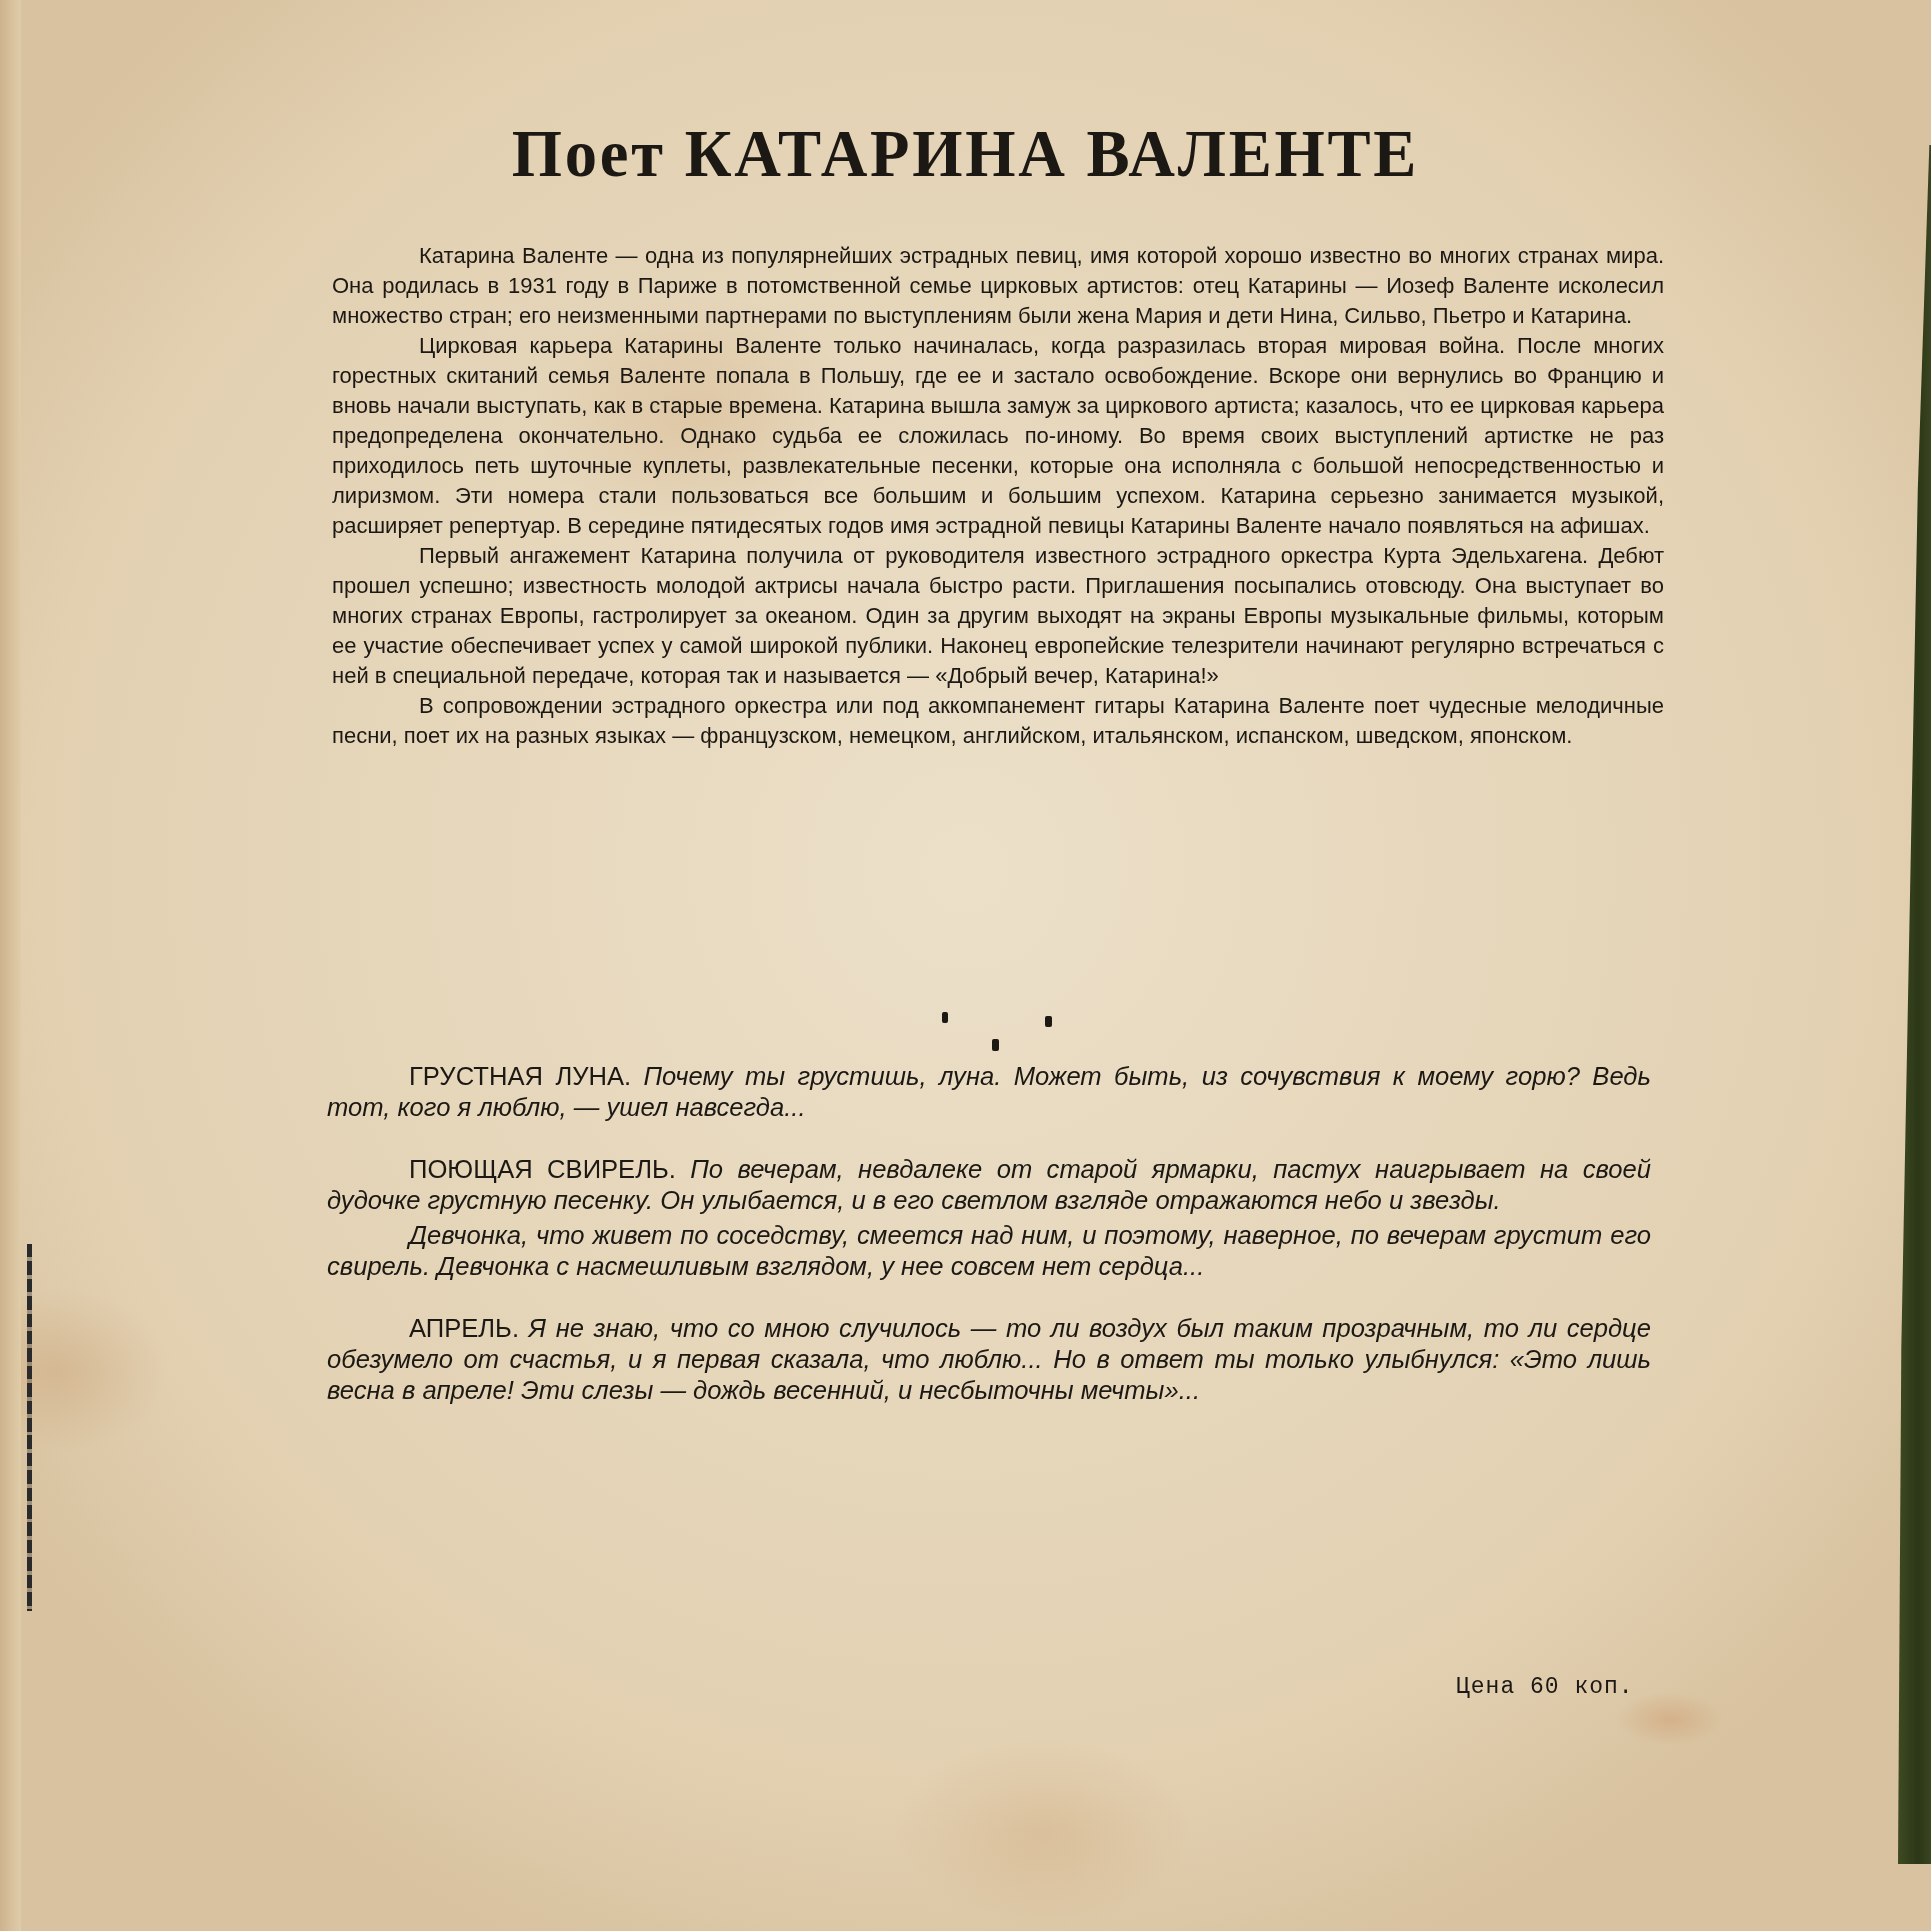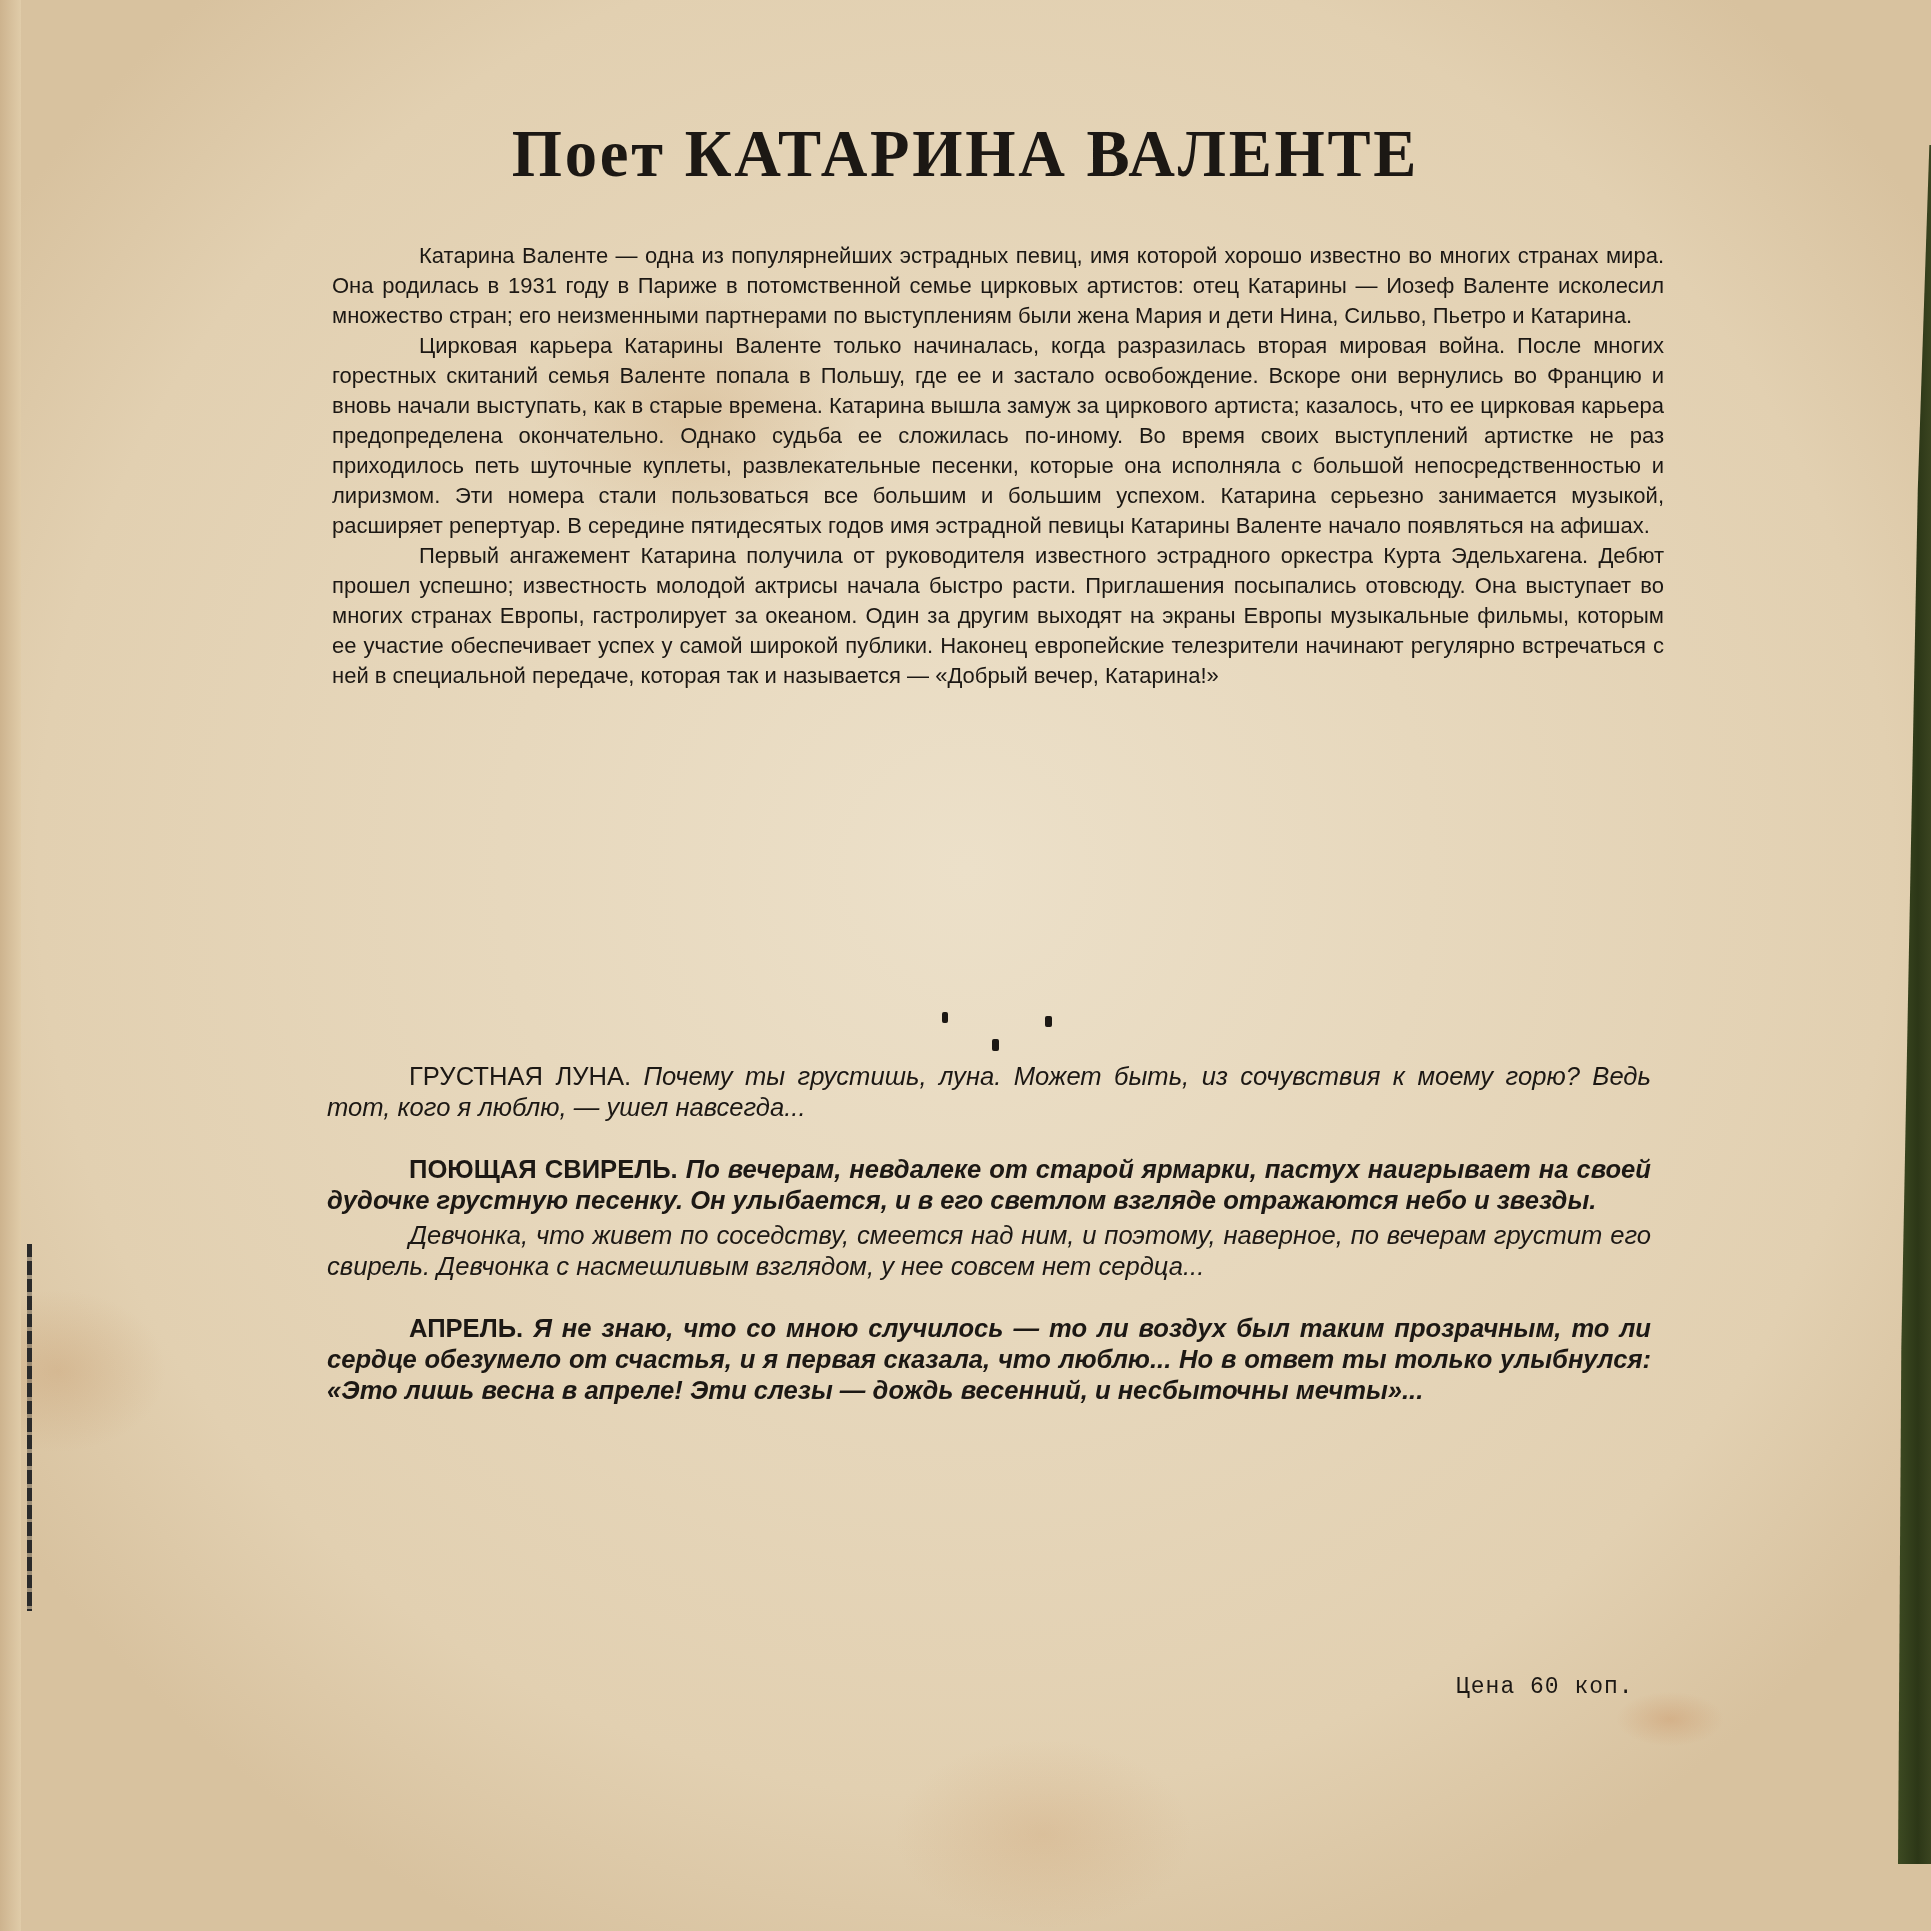--- a/index.html
+++ b/index.html
@@ -47,21 +47,21 @@
     }
     .divider span {
       position: absolute; width: 6.8px; height: 11.6px; background: #1c1814; border-radius: 1.9px;
     }
     .songs {
       position: absolute; left: 323px; top: 1057px; width: 1332px;
       font-size: 25.6px; line-height: 31px; text-align: justify;
       font-family: "Liberation Sans", sans-serif;
     }
     .songs p { margin: 4px; text-indent: 82px; }
-    .songs .gap { margin-top: 31px; font-weight: bold; }
+    .songs .gap { margin-top: 31px; }
     .song-title { font-style: normal; text-transform: uppercase; }
     .song-text { font-style: italic; }
     .price {
       position: absolute; left: 1456px; top: 1674px;
       font-family: Liberation Mono, monospace; font-size: 23px; letter-spacing: 1px;
     }
   </style>
 </head>
 <body>
 
@@ -69,20 +69,21 @@
 <div class="left-fold"></div>
 <div class="left-rule"></div>
 <div class="spine"></div>
 
 <h1 class="title">Поет КАТАРИНА ВАЛЕНТЕ</h1>
 
 <div class="bio">
   <p>Катарина Валенте — одна из популярнейших эстрадных певиц, имя которой хорошо известно во многих странах мира. Она родилась в 1931 году в Париже в потомственной семье цирковых артистов: отец Катарины — Иозеф Валенте исколесил множество стран; его неизменными партнерами по выступлениям были жена Мария и дети Нина, Сильво, Пьетро и Катарина.</p>
   <p>Цирковая карьера Катарины Валенте только начиналась, когда разразилась вторая мировая война. После многих горестных скитаний семья Валенте попала в Польшу, где ее и застало освобождение. Вскоре они вернулись во Францию и вновь начали выступать, как в старые времена. Катарина вышла замуж за циркового артиста; казалось, что ее цирковая карьера предопределена окончательно. Однако судьба ее сложилась по-иному. Во время своих выступлений артистке не раз приходилось петь шуточные куплеты, развлекательные песенки, которые она исполняла с большой непосредственностью и лиризмом. Эти номера стали пользоваться все большим и большим успехом. Катарина серьезно занимается музыкой, расширяет репертуар. В середине пятидесятых годов имя эстрадной певицы Катарины Валенте начало появляться на афишах.</p>
   <p>Первый ангажемент Катарина получила от руководителя известного эстрадного оркестра Курта Эдельхагена. Дебют прошел успешно; известность молодой актрисы начала быстро расти. Приглашения посыпались отовсюду. Она выступает во многих странах Европы, гастролирует за океаном. Один за другим выходят на экраны Европы музыкальные фильмы, которым ее участие обеспечивает успех у самой широкой публики. Наконец европейские телезрители начинают регулярно встречаться с ней в специальной передаче, которая так и называется — «Добрый вечер, Катарина!»</p>
+  <p>В сопровождении эстрадного оркестра или под аккомпанемент гитары Катарина Валенте поет чудесные мелодичные песни, поет их на разных языках — французском, немецком, английском, итальянском, испанском, шведском, японском.</p>
 </div>
 
 <div class="divider">
   <span style="left:14.5px;top:7.7px;"></span>
   <span style="left:118px;top:11.6px;"></span>
   <span style="left:65px;top:35px;"></span>
 </div>
 
 <div class="songs">
   <p>

